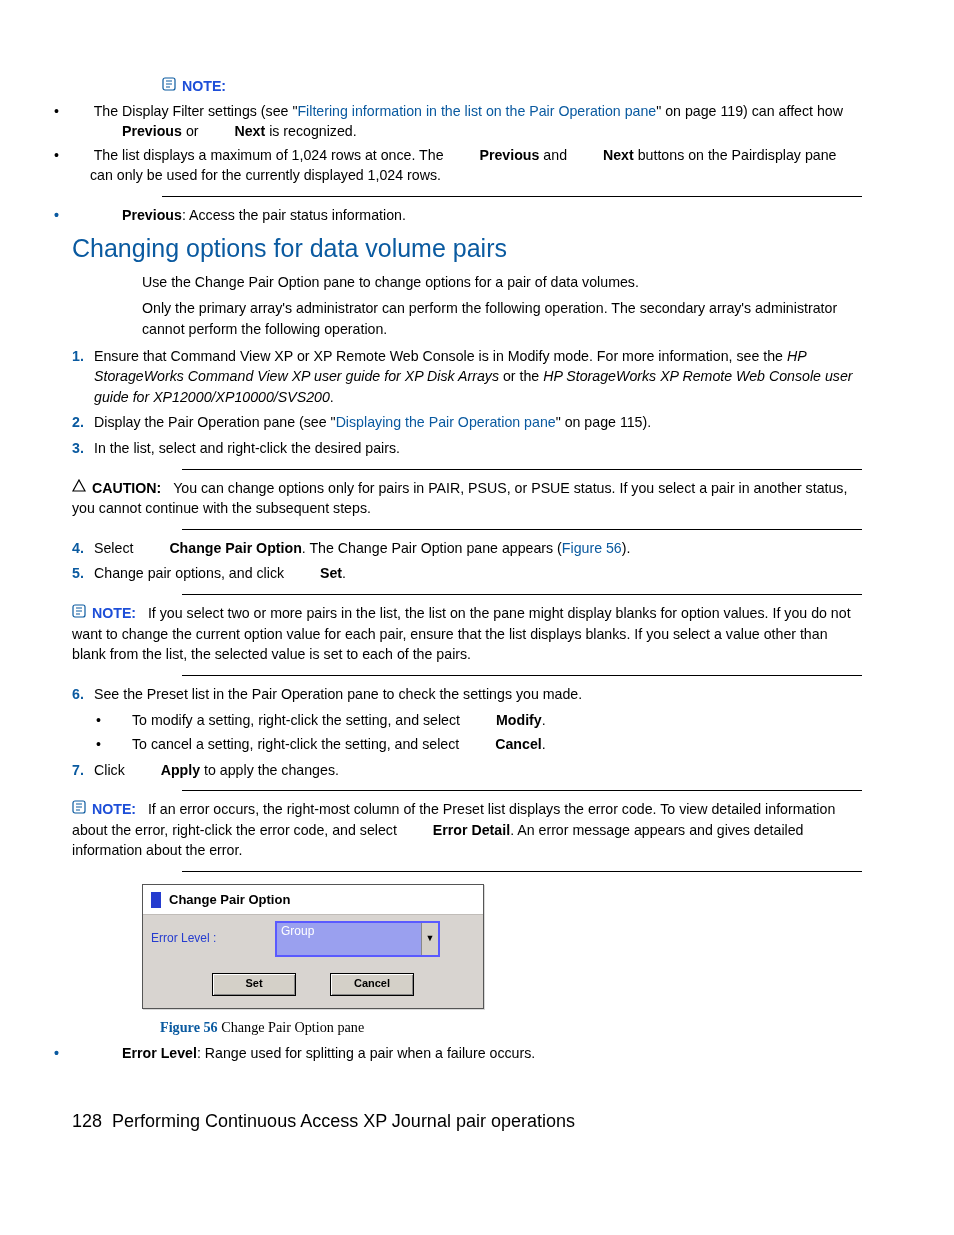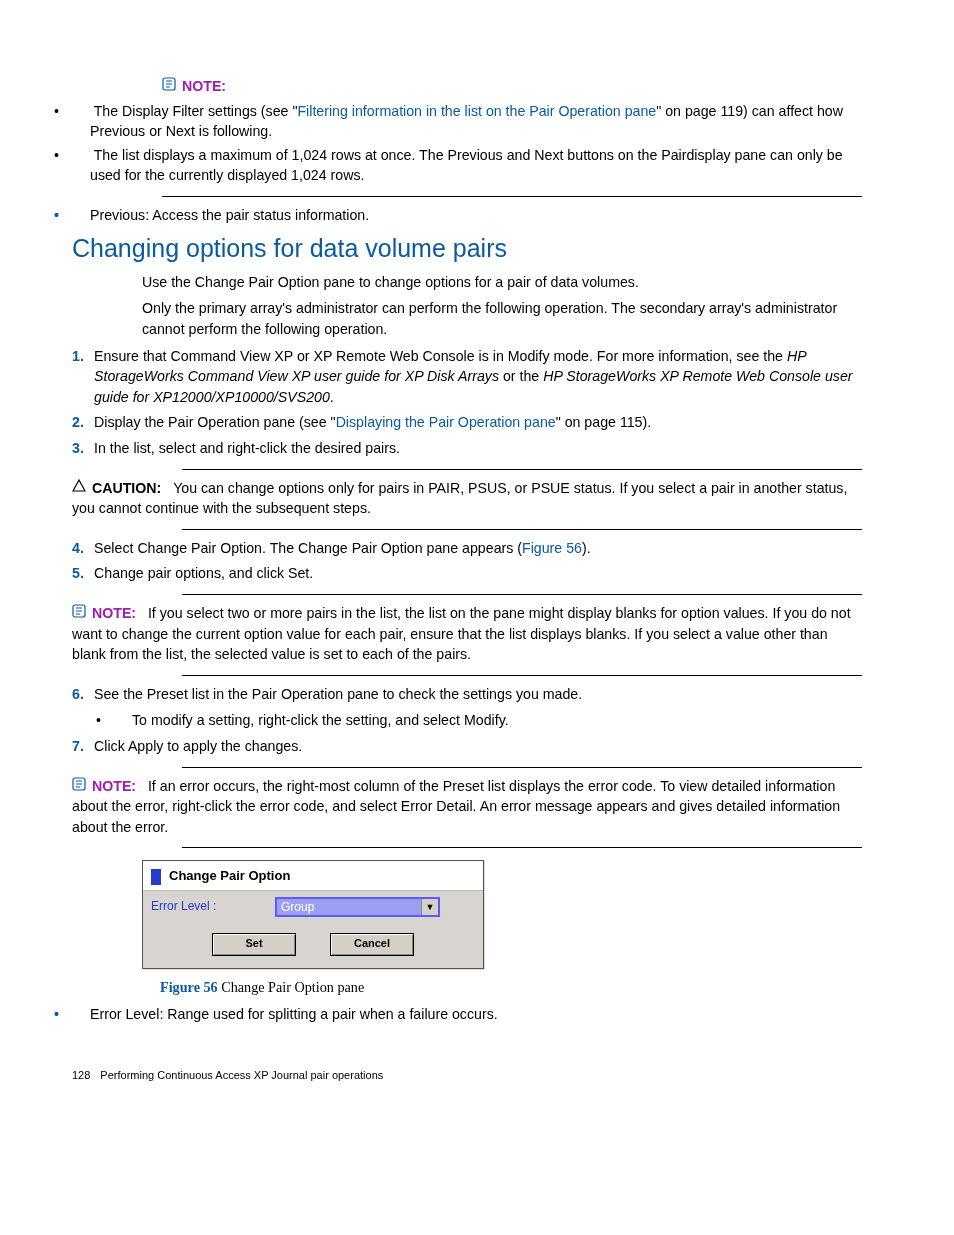--- a/index.html
+++ b/index.html
@@ -12,24 +12,24 @@
     padding: 76px 92px 60px 72px;
     width: 954px;
     box-sizing: border-box;
   }
   .indent1 { margin-left: 90px; }
   .indent2 { margin-left: 120px; }
   .indent-note { margin-left: 110px; }
   .indent-list { margin-left: 70px; }
   .indent-ol  { margin-left: 55px; }
 
-  .note-label { color: #a21caf; font-weight: bold; }
+  .note-label { color: #1d4ed8; font-weight: bold; }
   .caution-label { color: #000; font-weight: bold; }
   .accent-link { color: #0a5aa0; }
-  .bold { font-weight: normal; }
+  .bold { font-weight: bold; margin-left: 32px; }
   .italic { font-style: italic; }
 
   h2.section-title {
     font-size: 25px;
     font-weight: normal;
     color: #0a5aa0;
     margin: 0 0 6px 0;
   }
 
   p { margin: 6px 0; }
@@ -96,21 +96,21 @@
     display: flex;
     align-items: center;
     padding: 6px 8px;
   }
   .dialog-label { color: #253ccf; font-weight: normal; width: 124px; }
   .dropdown {
     display: flex;
     align-items: center;
     border: 2px solid #5a5aff;
     background: #fff;
-    height: 20px;
+    height: 36px;
     width: 165px;
     box-sizing: border-box;
   }
   .dropdown .dd-text {
     flex: 1;
     padding: 0 4px;
     background: #9aa0ef;
     color: #fff;
     font-size: 12px;
     height: 100%;
@@ -139,39 +139,39 @@
     font-weight: bold;
     text-align: center;
     line-height: 19px;
   }
 
   .fig-caption { margin-left: 88px; margin-top: 8px; font-family: Liberation Serif, serif; }
   .fig-num { color: #0a5aa0; font-weight: bold; }
 
   .footer {
     margin-top: 44px;
-    font-size: 11px;
+    font-size: 18px;
   }
   .footer .pnum { margin-right: 10px; }
 </style>
 </head>
 <body>
 
 <div class="indent1">
   <span class="admon-icon">
     <svg width="14" height="14" viewBox="0 0 14 14">
         <rect x="1" y="1" width="12" height="12" rx="2" fill="none" stroke="#0a5aa0" stroke-width="1.2"></rect>
         <path d="M4 4h6M4 7h6M4 10h4" stroke="#0a5aa0" stroke-width="1.2"></path>
       </svg>
   </span>
   <span class="note-label">NOTE:</span>
 </div>
 <ul class="bullets black indent2">
   <li>
-    <span>The Display Filter settings (see "</span><span class="accent-link">Filtering information in the list on the Pair Operation pane</span><span>" on page 119) can affect how </span><span class="bold">Previous</span><span> or </span><span class="bold">Next</span><span> is following.</span>
+    <span>The Display Filter settings (see "</span><span class="accent-link">Filtering information in the list on the Pair Operation pane</span><span>" on page 119) can affect how </span><span class="bold">Previous</span><span> or </span><span class="bold">Next</span><span> is recognized.</span>
   </li>
   <li>
     <span>The list displays a maximum of 1,024 rows at once. The </span><span class="bold">Previous</span><span> and </span><span class="bold">Next</span><span> buttons on the Pairdisplay pane can only be used for the currently displayed 1,024 rows.</span>
   </li>
 </ul>
 <hr class="admon-hr" style="margin-left:90px;">
 
 <ul class="bullets indent-list">
   <li><span class="bold">Previous</span><span>: Access the pair status information.</span></li>
 </ul>
@@ -223,20 +223,21 @@
   <span class="note-label">NOTE:</span>
   &nbsp;&nbsp;<span>If you select two or more pairs in the list, the list on the pane might display blanks for option values. If you do not want to change the current option value for each pair, ensure that the list displays blanks. If you select a value other than blank from the list, the selected value is set to each of the pairs.</span>
 </div>
 <hr class="admon-hr" style="margin-left:110px;">
 
 <ol class="steps indent-ol" style="counter-reset: step 5;">
   <li>
     <span>See the Preset list in the Pair Operation pane to check the settings you made.</span>
     <ul class="bullets black" style="margin-left:20px; margin-top:6px;">
       <li><span>To modify a setting, right-click the setting, and select </span><span class="bold">Modify</span><span>.</span></li>
+      <li><span>To cancel a setting, right-click the setting, and select </span><span class="bold">Cancel</span><span>.</span></li>
     </ul>
   </li>
   <li>
     <span>Click </span><span class="bold">Apply</span><span> to apply the changes.</span>
   </li>
 </ol>
 
 <hr class="admon-hr" style="margin-left:110px;">
 <div class="admon-block indent-note">
   <span class="admon-icon">

